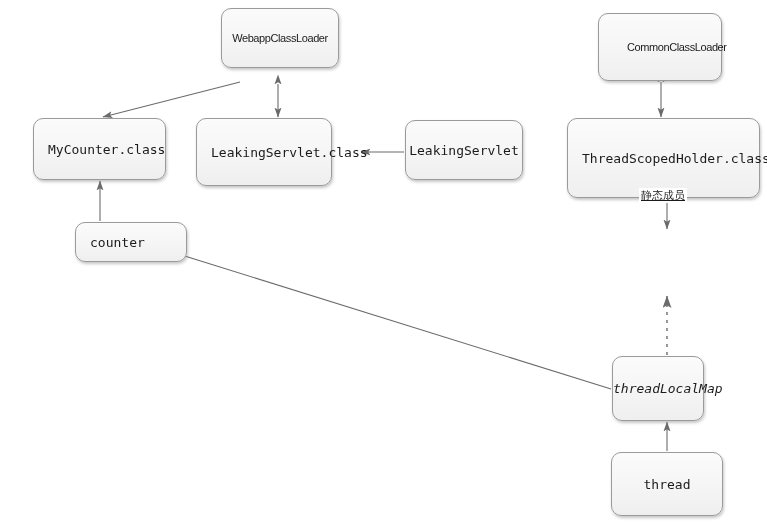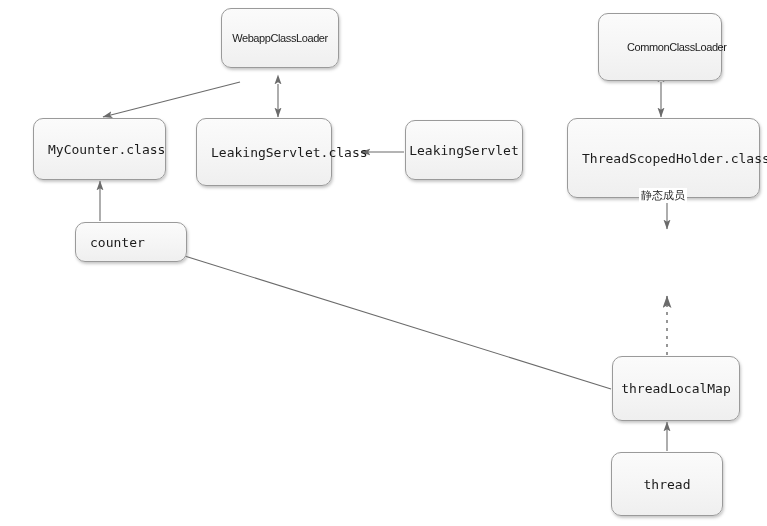--- a/index.html
+++ b/index.html
@@ -54,20 +54,21 @@
     letter-spacing: -0.4px;
   }
   .edge-label {
     position: absolute;
     font-family: "DejaVu Sans", sans-serif;
     font-size: 11px;
     color: #1b1b1b;
     background: #ffffff;
     padding: 0 2px;
     white-space: nowrap;
+    text-decoration: underline;
   }
 </style>
 </head>
 <body>
 
 <div id="canvas">
 
   <svg id="svg-layer" viewBox="0 0 767 526">
     <defs>
       <marker id="arrow-end" markerWidth="10" markerHeight="10" refX="8.6" refY="3.2" orient="auto" markerUnits="strokeWidth">
@@ -120,21 +121,21 @@
 
   <div class="node leftlab" style="left:567px; top:118px; width:193px; height:80px;">
     <span class="label">ThreadScopedHolder.class</span>
   </div>
 
   <div class="node leftlab" style="left:59px; top:222px; width:112px; height:40px;margin-left:16px;">
     <span class="label">counter</span>
   </div>
 
 
-  <div class="node center" style="left:612px; top:356px; width:128px; height:65px;">
+  <div class="node center" style="left:612px; top:356px; width:92px; height:65px;font-style:italic;">
     <span class="label">threadLocalMap</span>
   </div>
 
   <div class="node center" style="left:611px; top:452px; width:112px; height:64px;">
     <span class="label">thread</span>
   </div>
 
   <div class="edge-label" style="left:639px; top:188px;">静态成员</div>
 
 </div>

